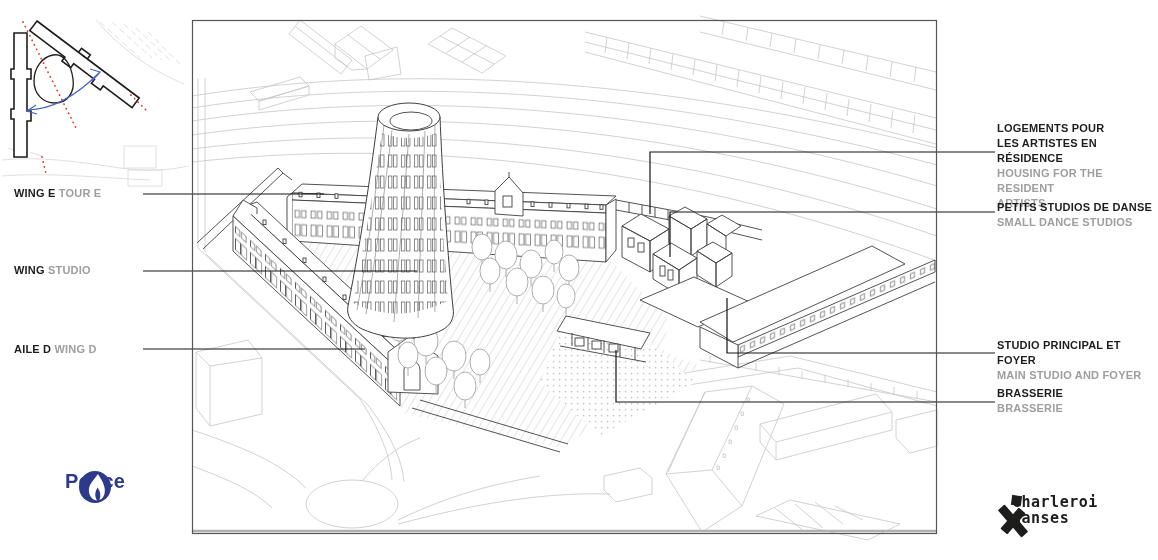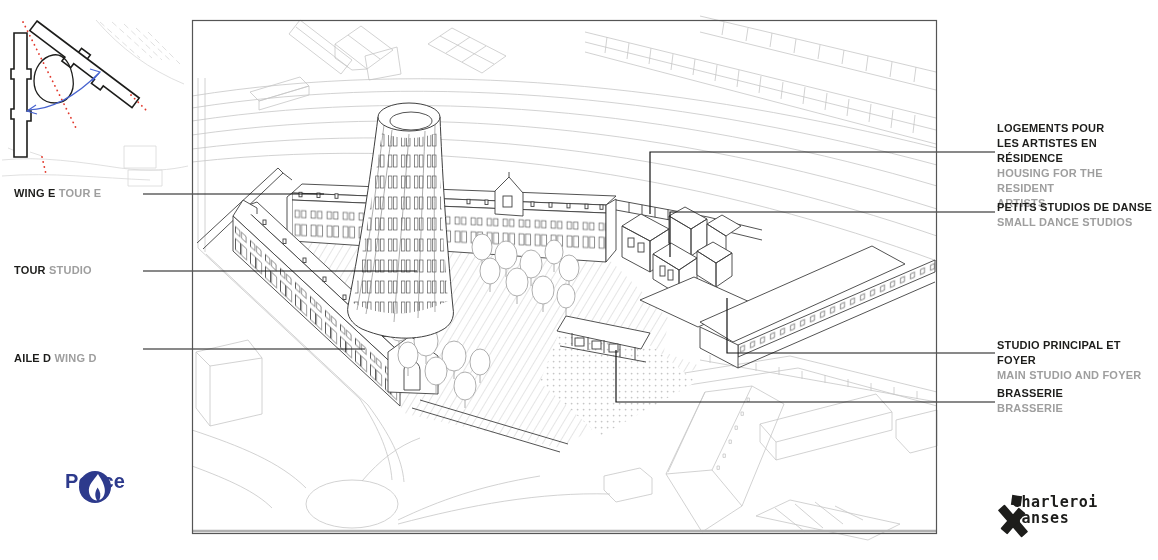--- a/index.html
+++ b/index.html
@@ -277,24 +277,24 @@
 
     <rect x="192.5" y="20.5" width="744" height="513" fill="none" stroke="#555" stroke-width="1.2"></rect>
   </g>
 </svg>
 
 <div class="lbl" style="left:14px;top:186px">
   <span class="fr">WING E</span>
   <span class="en">TOUR E</span>
 </div>
 <div class="lbl" style="left:14px;top:263px">
-  <span class="fr">TOUR</span>
+  <span class="fr">WING</span>
   <span class="en">STUDIO</span>
 </div>
-<div class="lbl" style="left:14px;top:351px">
+<div class="lbl" style="left:14px;top:342px">
   <span class="fr">AILE D</span>
   <span class="en">WING D</span>
 </div>
 
 <div class="lbl rgt" style="left:997px;top:121px">
   <span class="fr" style="display:block">LOGEMENTS POUR</span>
   <span class="fr" style="display:block">LES ARTISTES EN RÉSIDENCE</span>
   <span class="en" style="display:block">HOUSING FOR THE RESIDENT</span>
   <span class="en" style="display:block">ARTISTS</span>
 </div>

